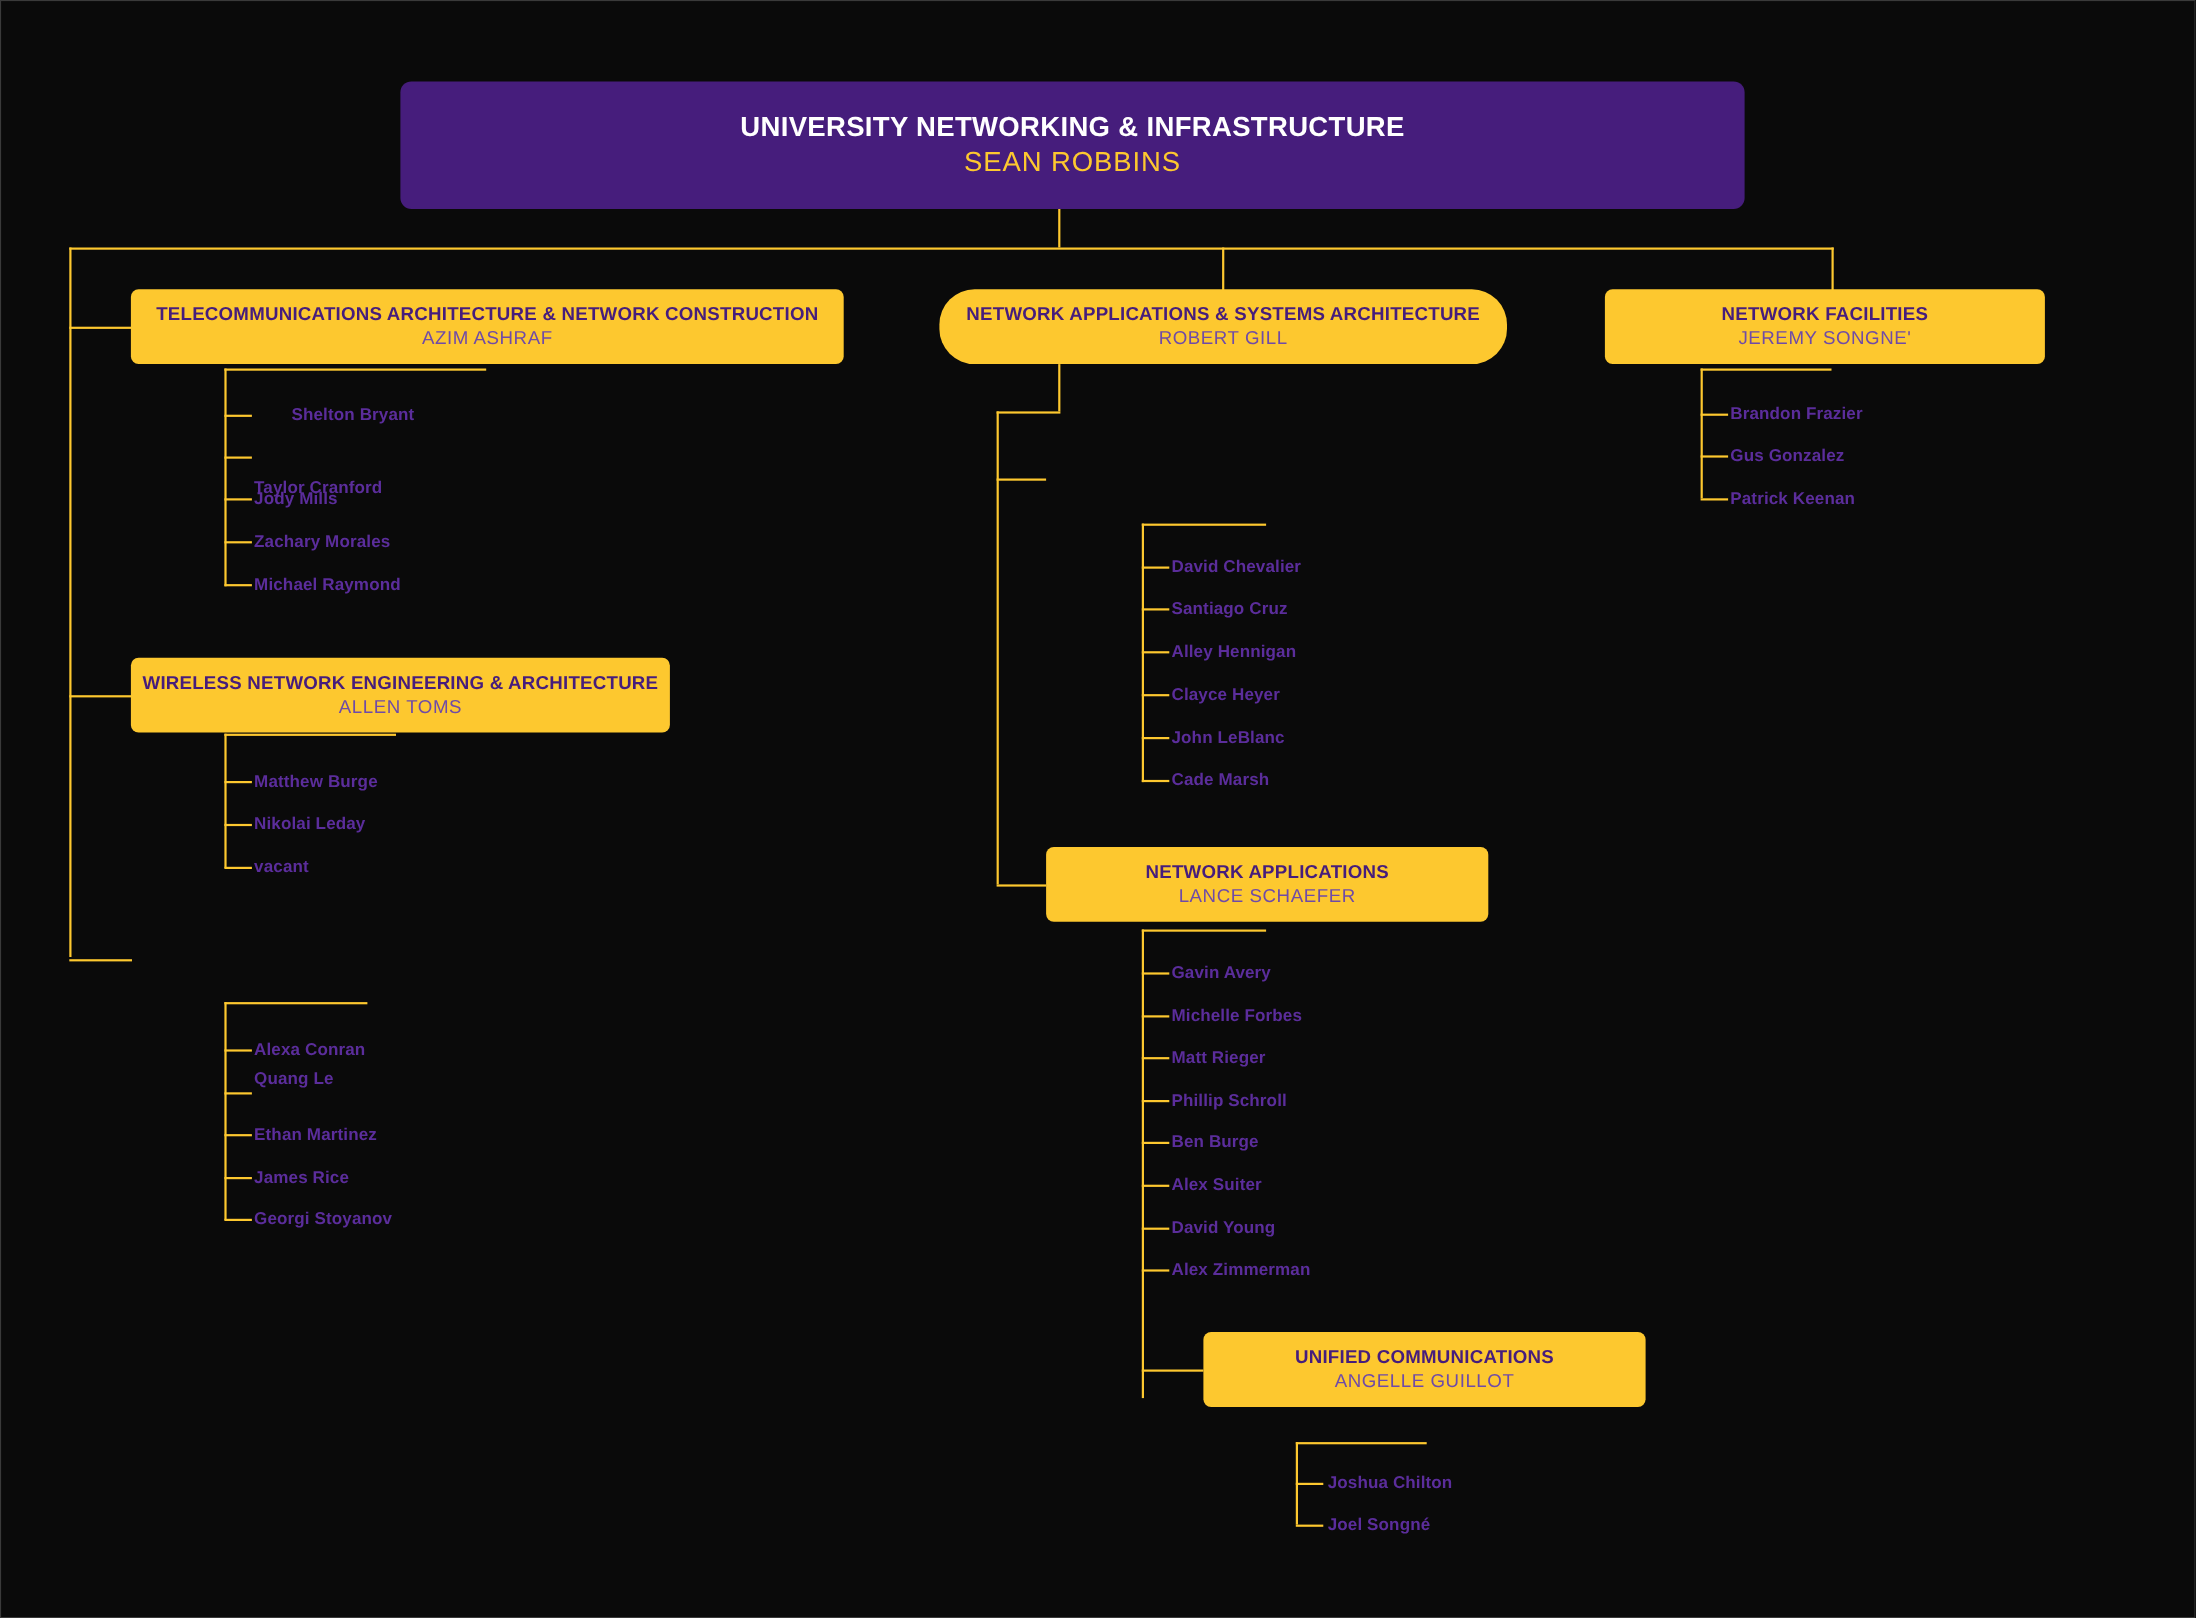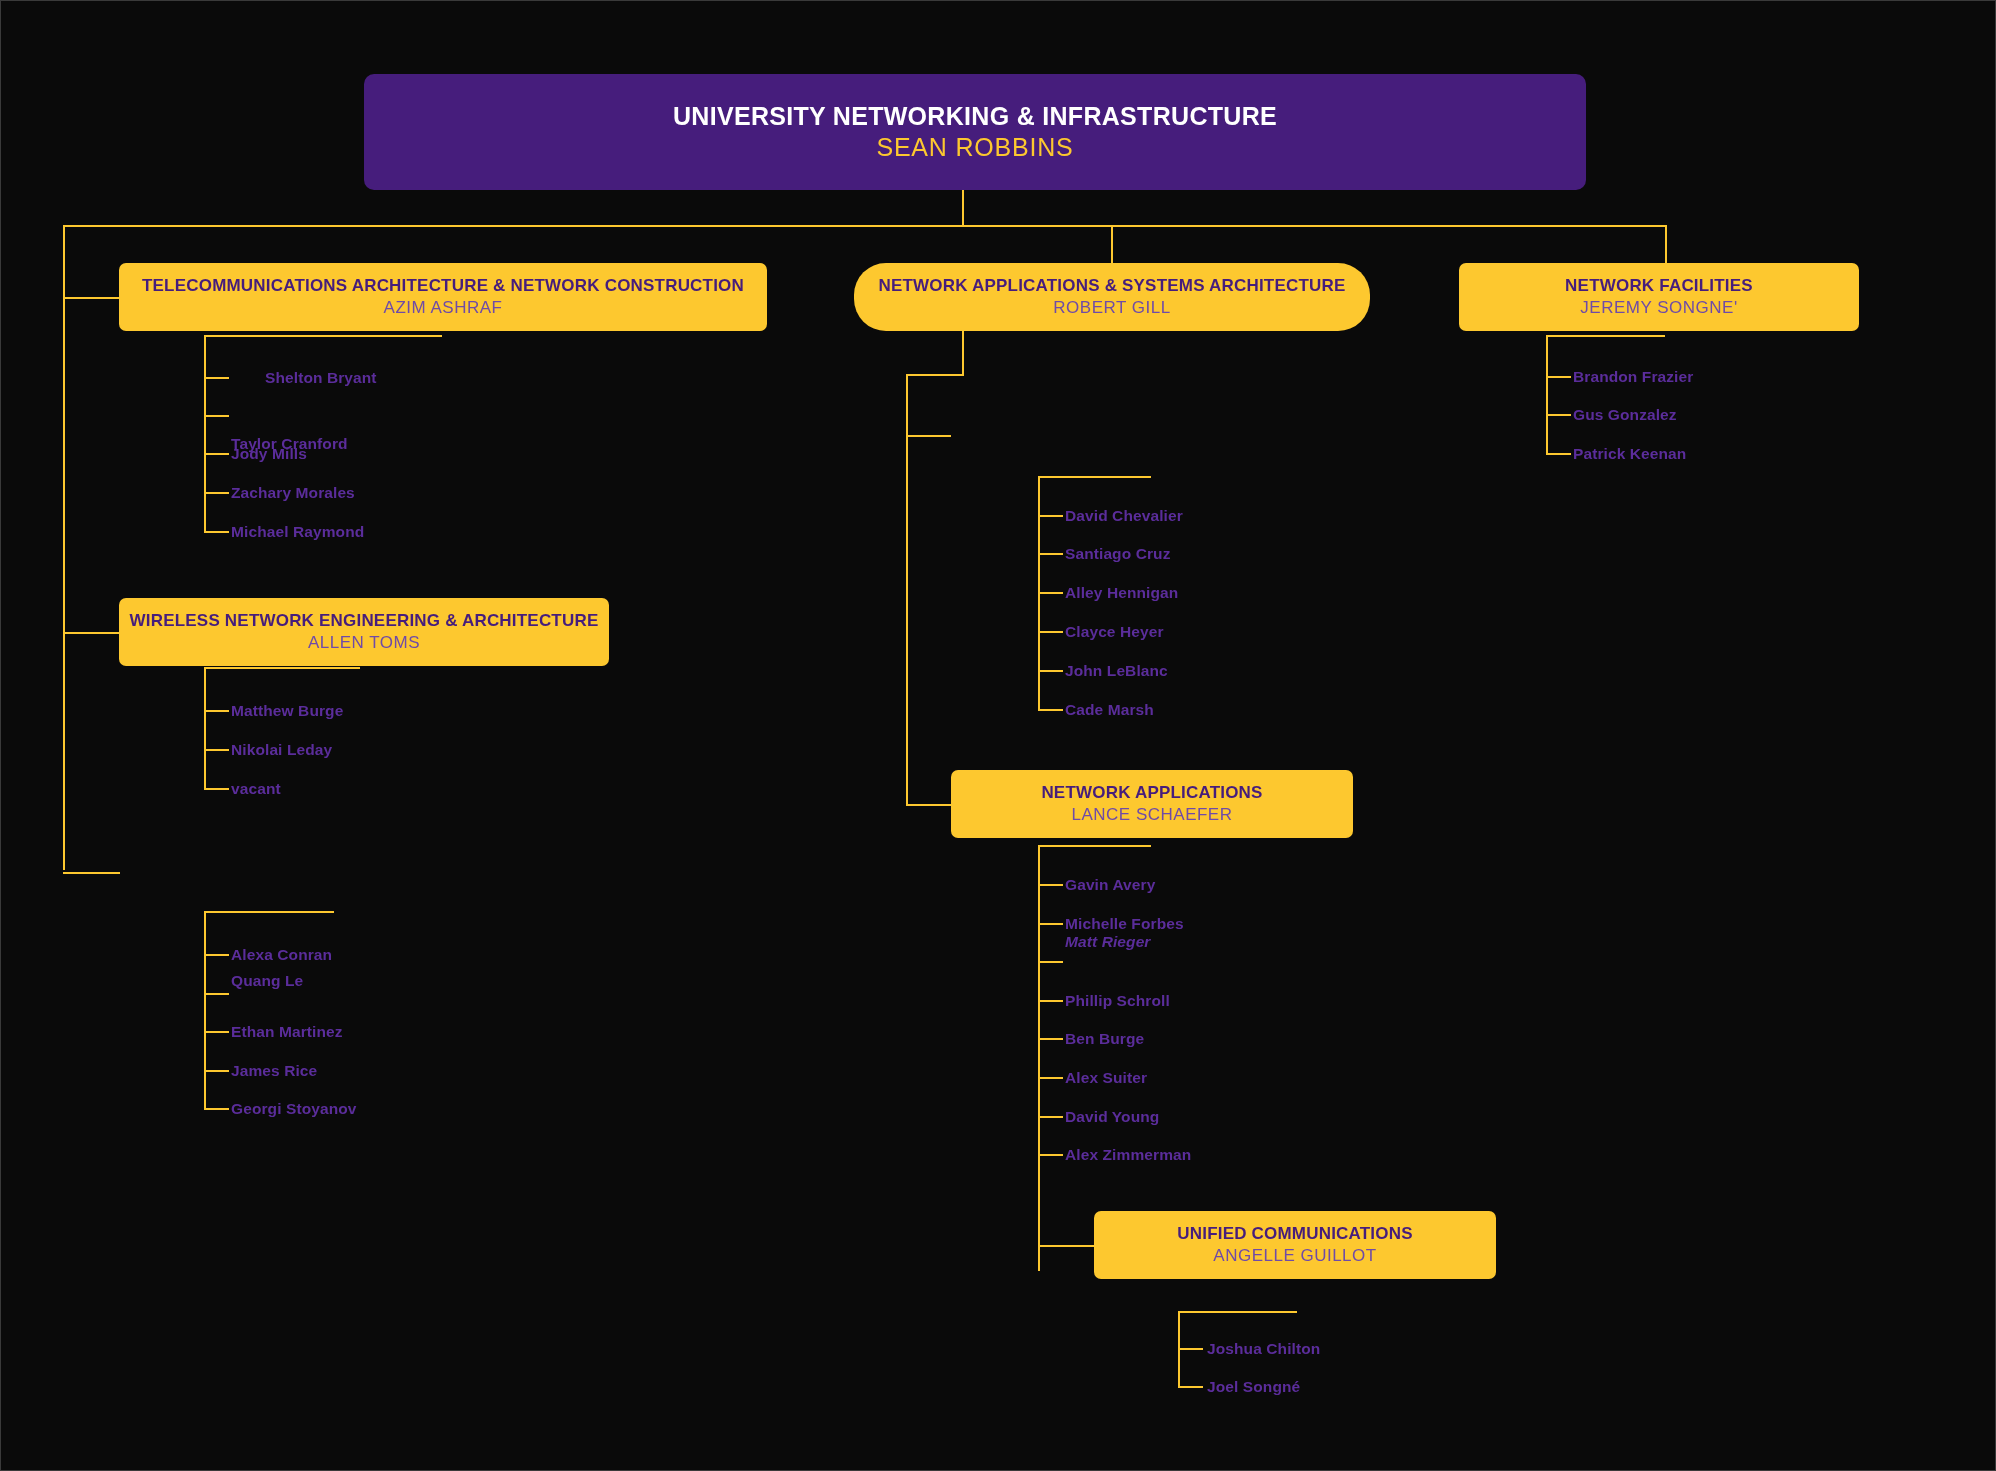--- a/index.html
+++ b/index.html
@@ -231,21 +231,21 @@
 
   <div class="staff" style="left:1064px; top:507px;">David Chevalier</div>
   <div class="staff" style="left:1064px; top:545px;">Santiago Cruz</div>
   <div class="staff" style="left:1064px; top:584px;">Alley Hennigan</div>
   <div class="staff" style="left:1064px; top:623px;">Clayce Heyer</div>
   <div class="staff" style="left:1064px; top:662px;">John LeBlanc</div>
   <div class="staff" style="left:1064px; top:701px;">Cade Marsh</div>
 
   <div class="staff" style="left:1064px; top:876px;">Gavin Avery</div>
   <div class="staff" style="left:1064px; top:915px;">Michelle Forbes</div>
-  <div class="staff" style="left:1064px; top:933px;font-style:italic;">Matt Rieger</div>
+  <div class="staff" style="left:1064px; top:953px;">Matt Rieger</div>
   <div class="staff" style="left:1064px; top:992px;">Phillip Schroll</div>
   <div class="staff" style="left:1064px; top:1030px;">Ben Burge</div>
   <div class="staff" style="left:1064px; top:1069px;">Alex Suiter</div>
   <div class="staff" style="left:1064px; top:1108px;">David Young</div>
   <div class="staff" style="left:1064px; top:1146px;">Alex Zimmerman</div>
 
   <div class="staff" style="left:1206px; top:1340px;">Joshua Chilton</div>
   <div class="staff" style="left:1206px; top:1378px;">Joel Songné</div>
 
   <div class="staff" style="left:1572px; top:368px;">Brandon Frazier</div>

